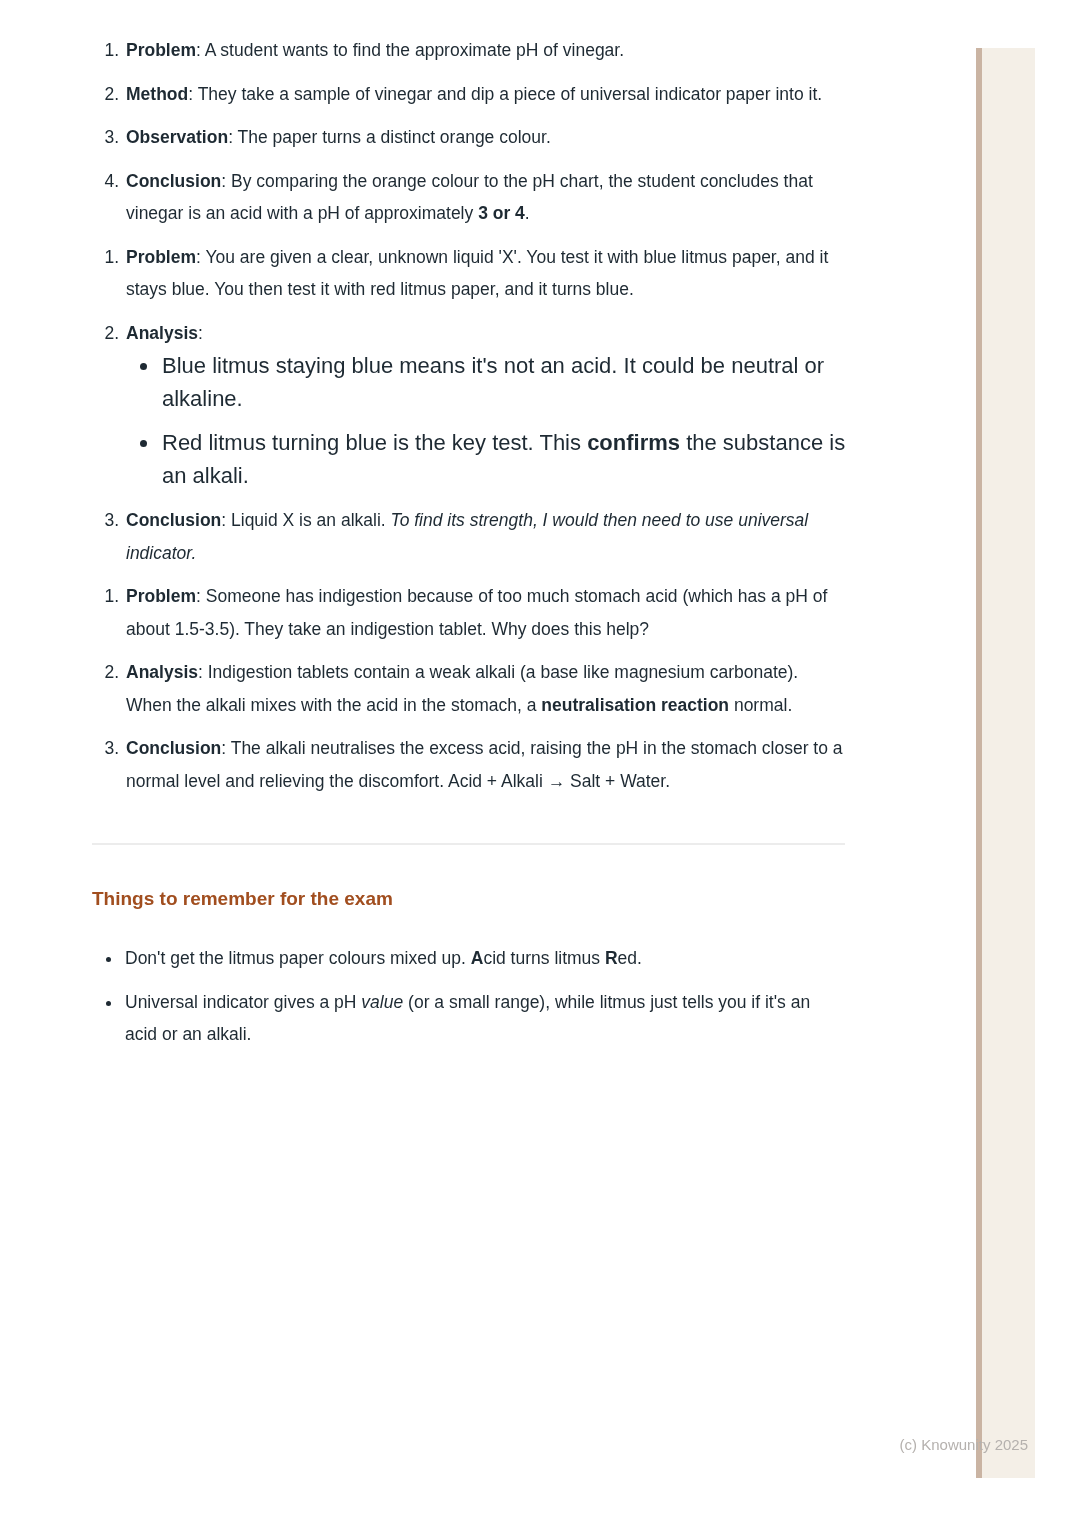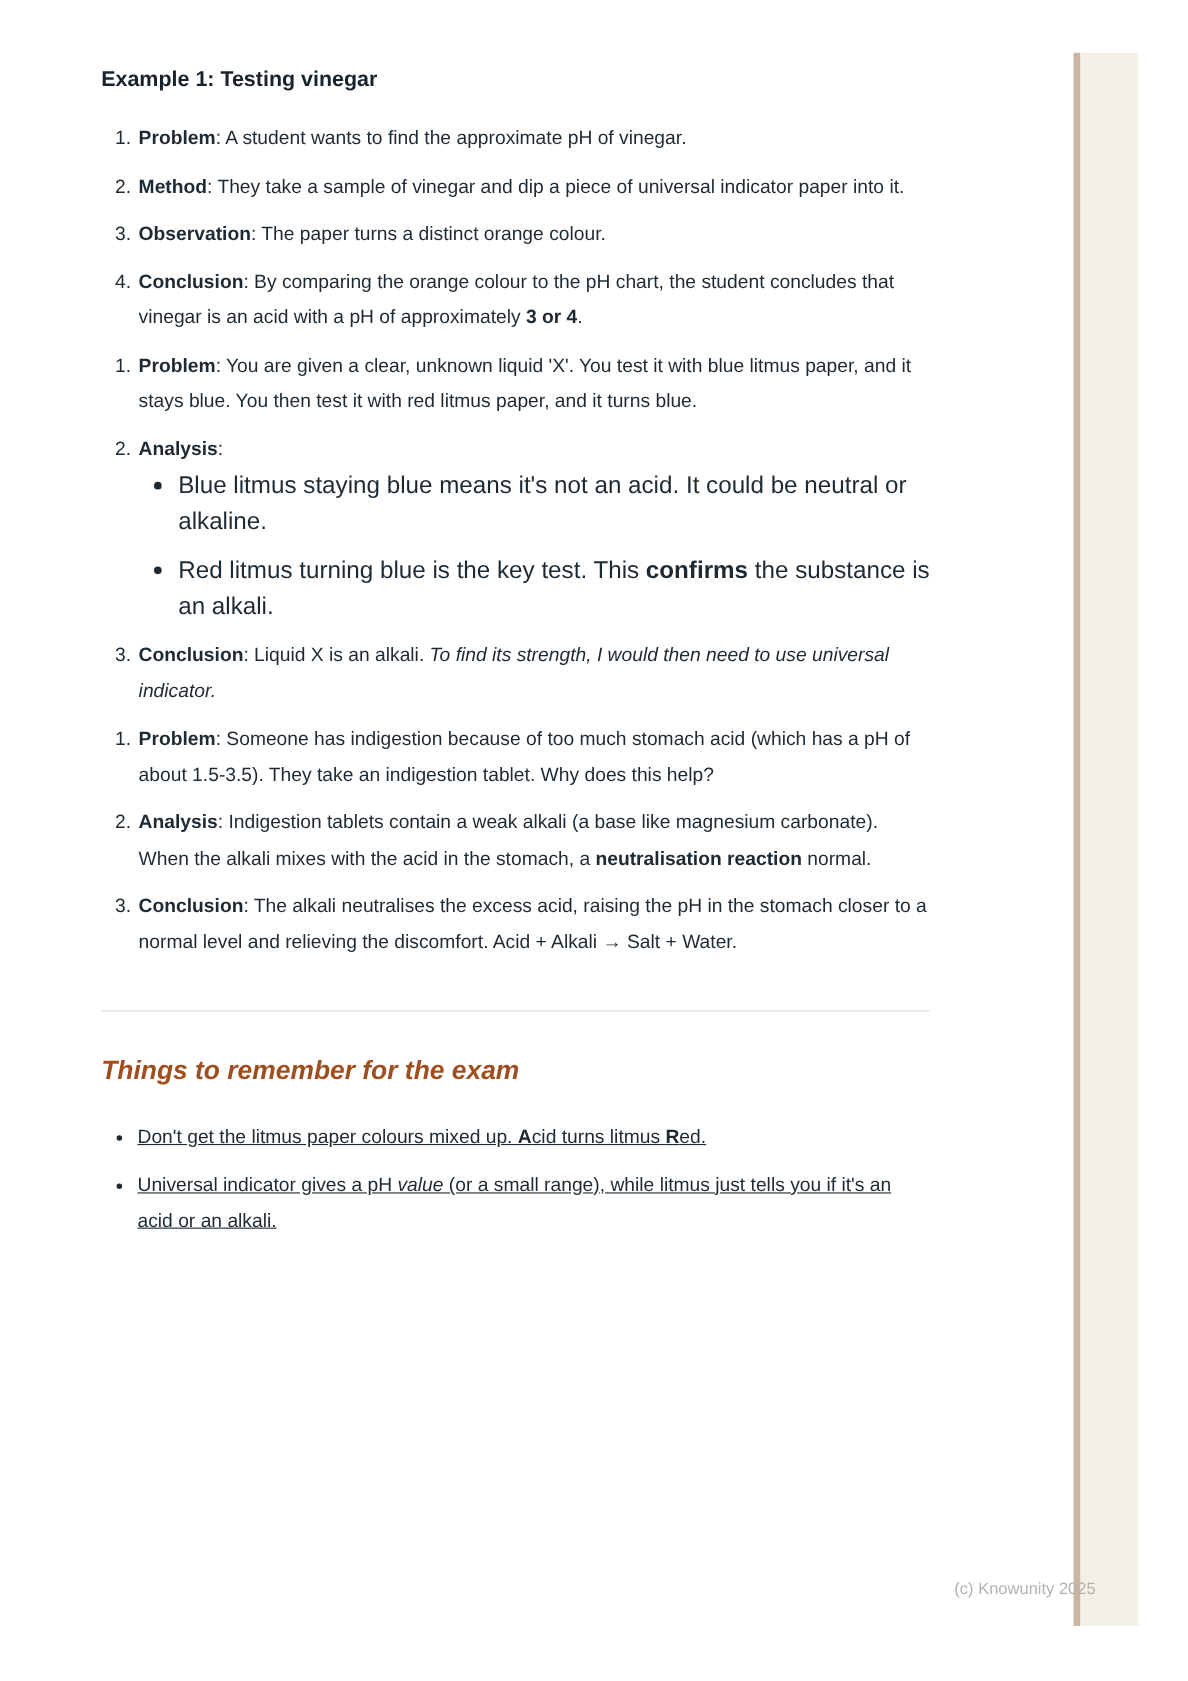--- a/index.html
+++ b/index.html
@@ -51,32 +51,30 @@
     margin-bottom: 12px;
     padding-left: 2px;
   }
   .divider {
     border: none;
     border-top: 2px solid #ececec;
     margin: 46px 0 0 0;
     width: 753px;
   }
   .exam-heading {
-    font-size: 24px;
+    font-size: 19px;
     font-weight: 700;
     color: #a14e1f;
     margin: 37px 0 26px 0;
     line-height: 34px;
-    font-style: italic;
   }
   .bullet-list {
     margin: 0;
     padding-left: 31px;
     list-style: disc;
-    text-decoration: underline;
   }
   .bullet-list > li {
     font-size: 17.5px;
     line-height: 32.5px;
     margin-bottom: 11px;
     padding-left: 2px;
   }
   .edge-strip {
     position: absolute;
     left: 976px;
@@ -84,36 +82,35 @@
     width: 59px;
     height: 1430px;
     background: #f4efe7;
     border-left: 6px solid #cab4a3;
     box-sizing: border-box;
     z-index: 0;
   }
   .footer-credit {
     position: absolute;
     top: 1436px;
-    right: 84px;
+    right: 52px;
     font-size: 15px;
     color: #b5b1ae;
     z-index: 2;
   }
   
 </style>
 </head>
 <body>
 
 <div class="edge-strip"></div>
 
 <div class="content">
 
   <section>
-    <h3 class="section-heading">Example 1: Testing vinegar</h3>
     <ol class="num-list">
       <li><span style="font-weight: 700;">Problem</span><span>: A student wants to find the approximate pH of vinegar.</span></li>
       <li><span style="font-weight: 700;">Method</span><span>: They take a sample of vinegar and dip a piece of universal indicator paper into it.</span></li>
       <li><span style="font-weight: 700; margin-top: 20px;">Observation</span><span>: The paper turns a distinct orange colour.</span></li>
       <li><span style="font-weight: 700;">Conclusion</span><span>: By comparing the orange colour to the pH chart, the student concludes that vinegar is an acid with a pH of approximately </span><span style="font-weight: 700;">3 or 4</span><span>.</span></li>
     </ol>
   </section>
 
   <section>
     <ol class="num-list">

